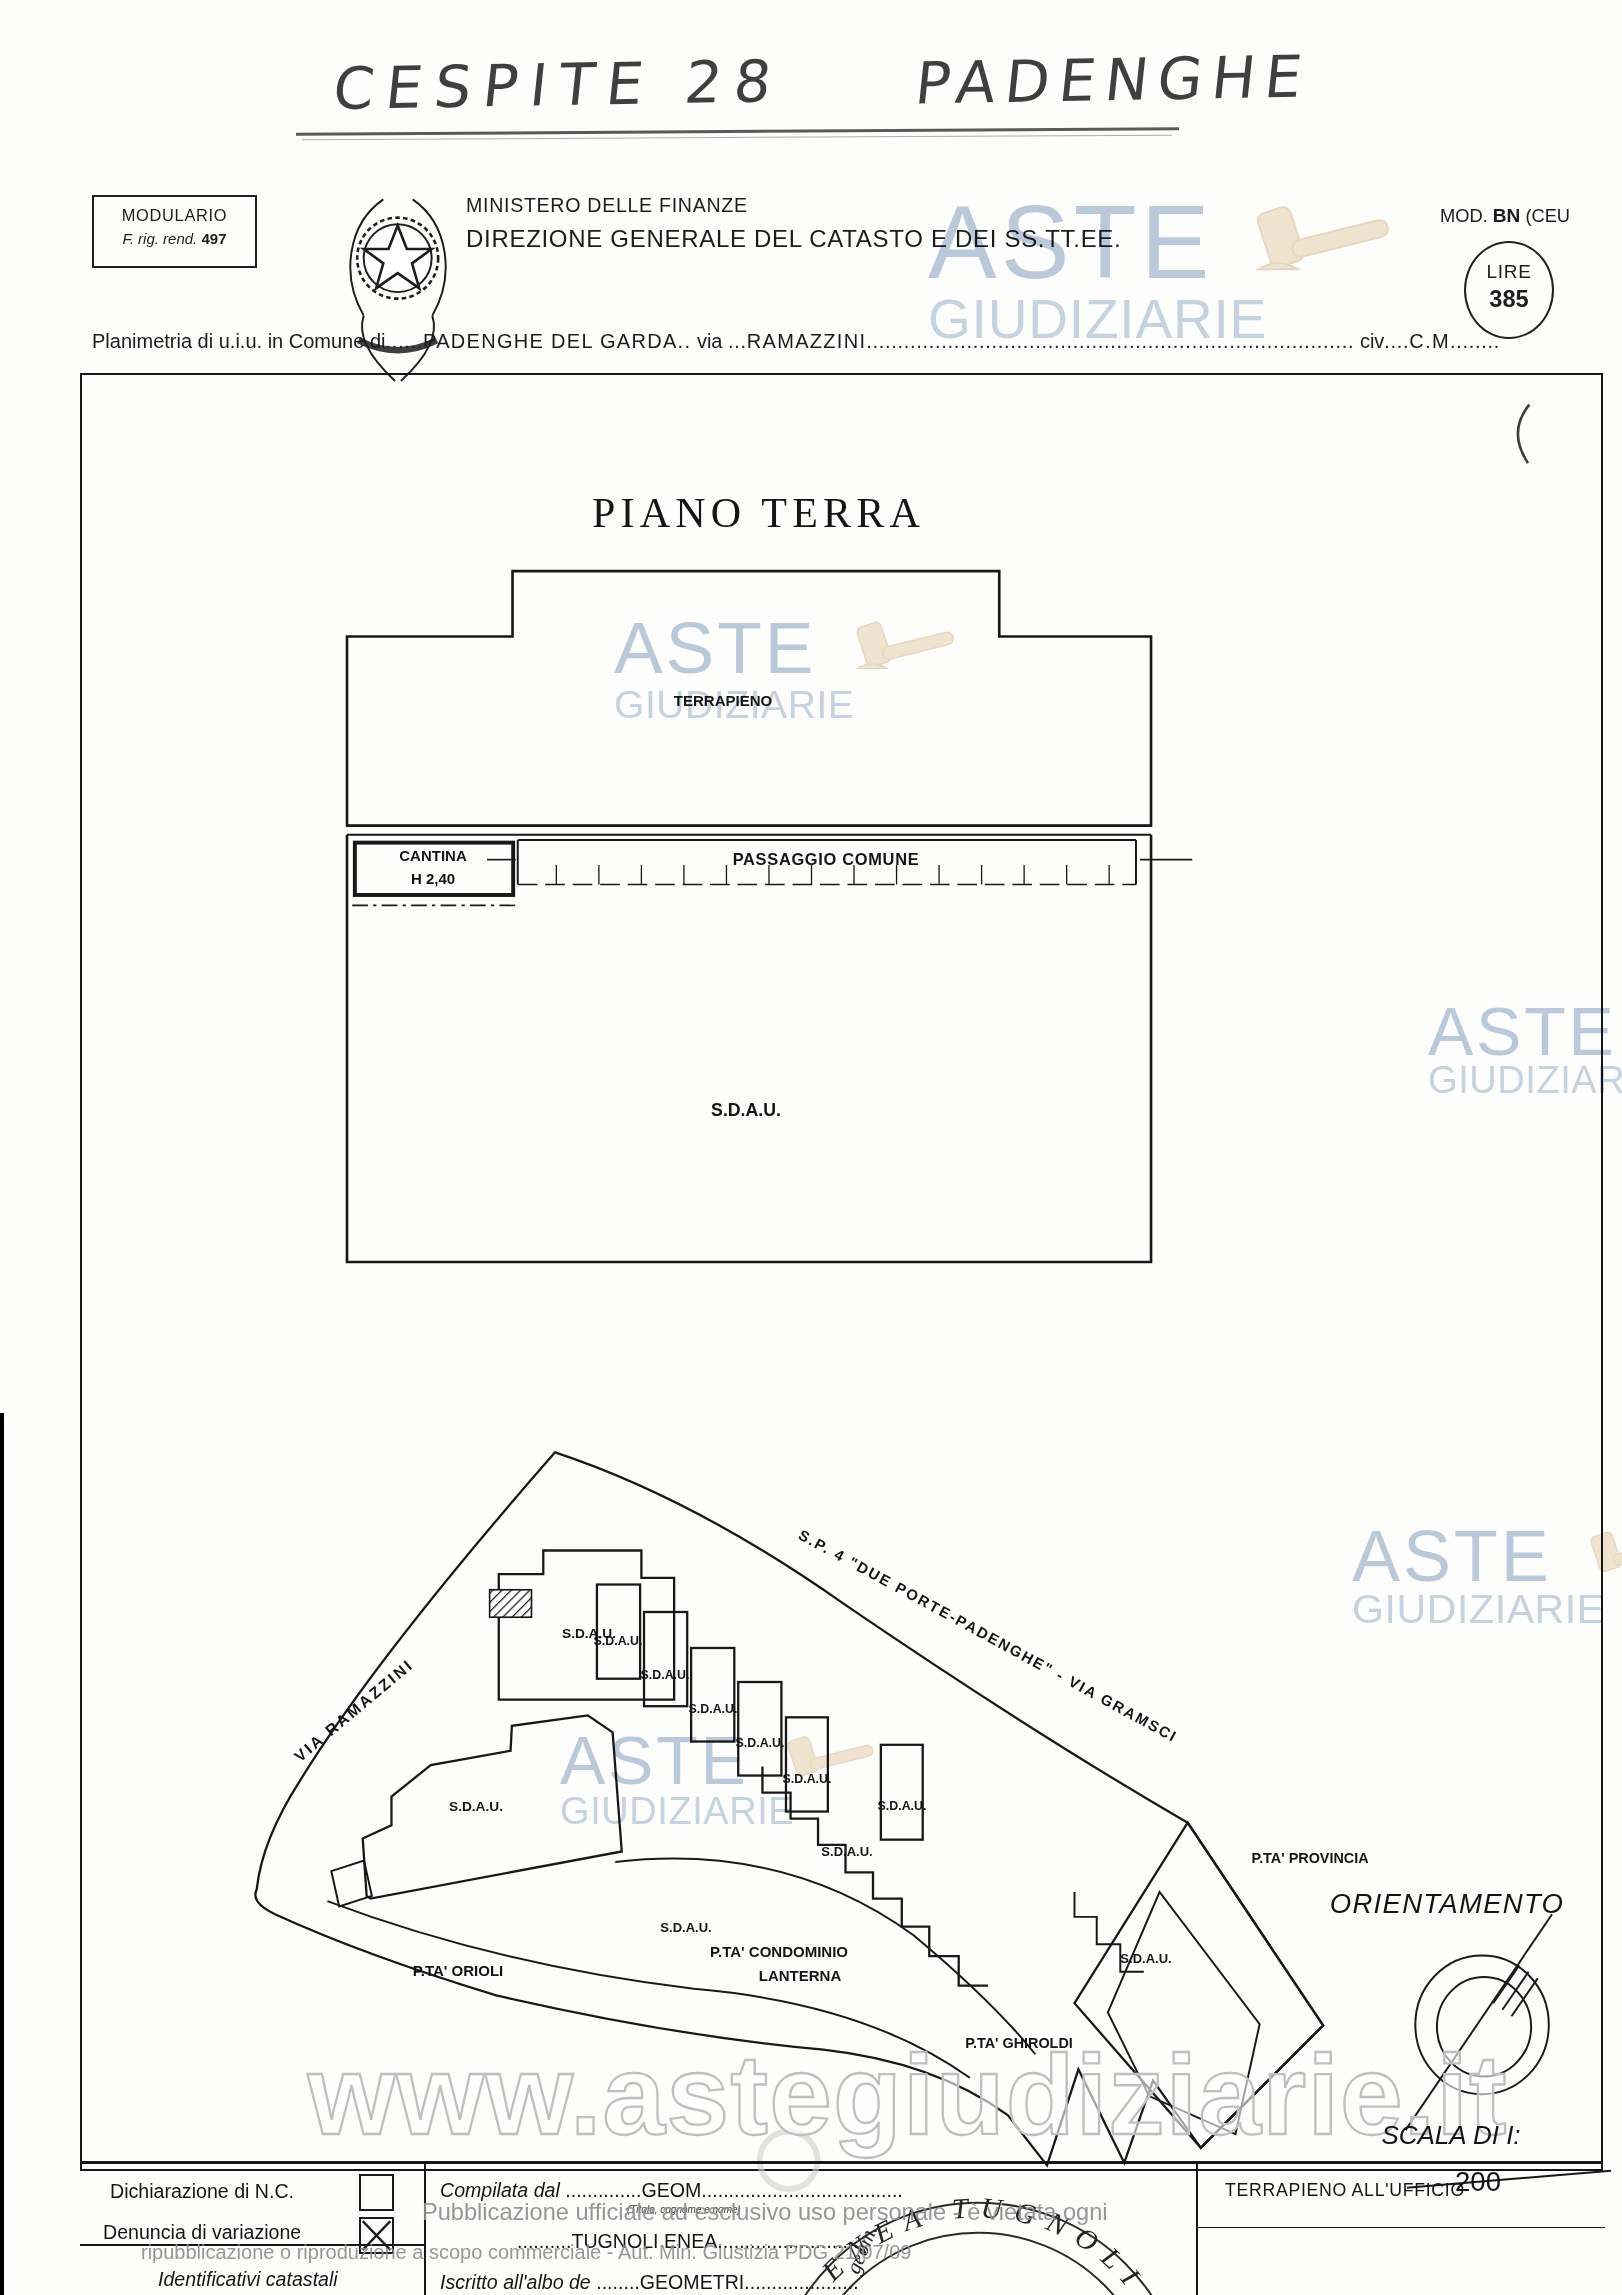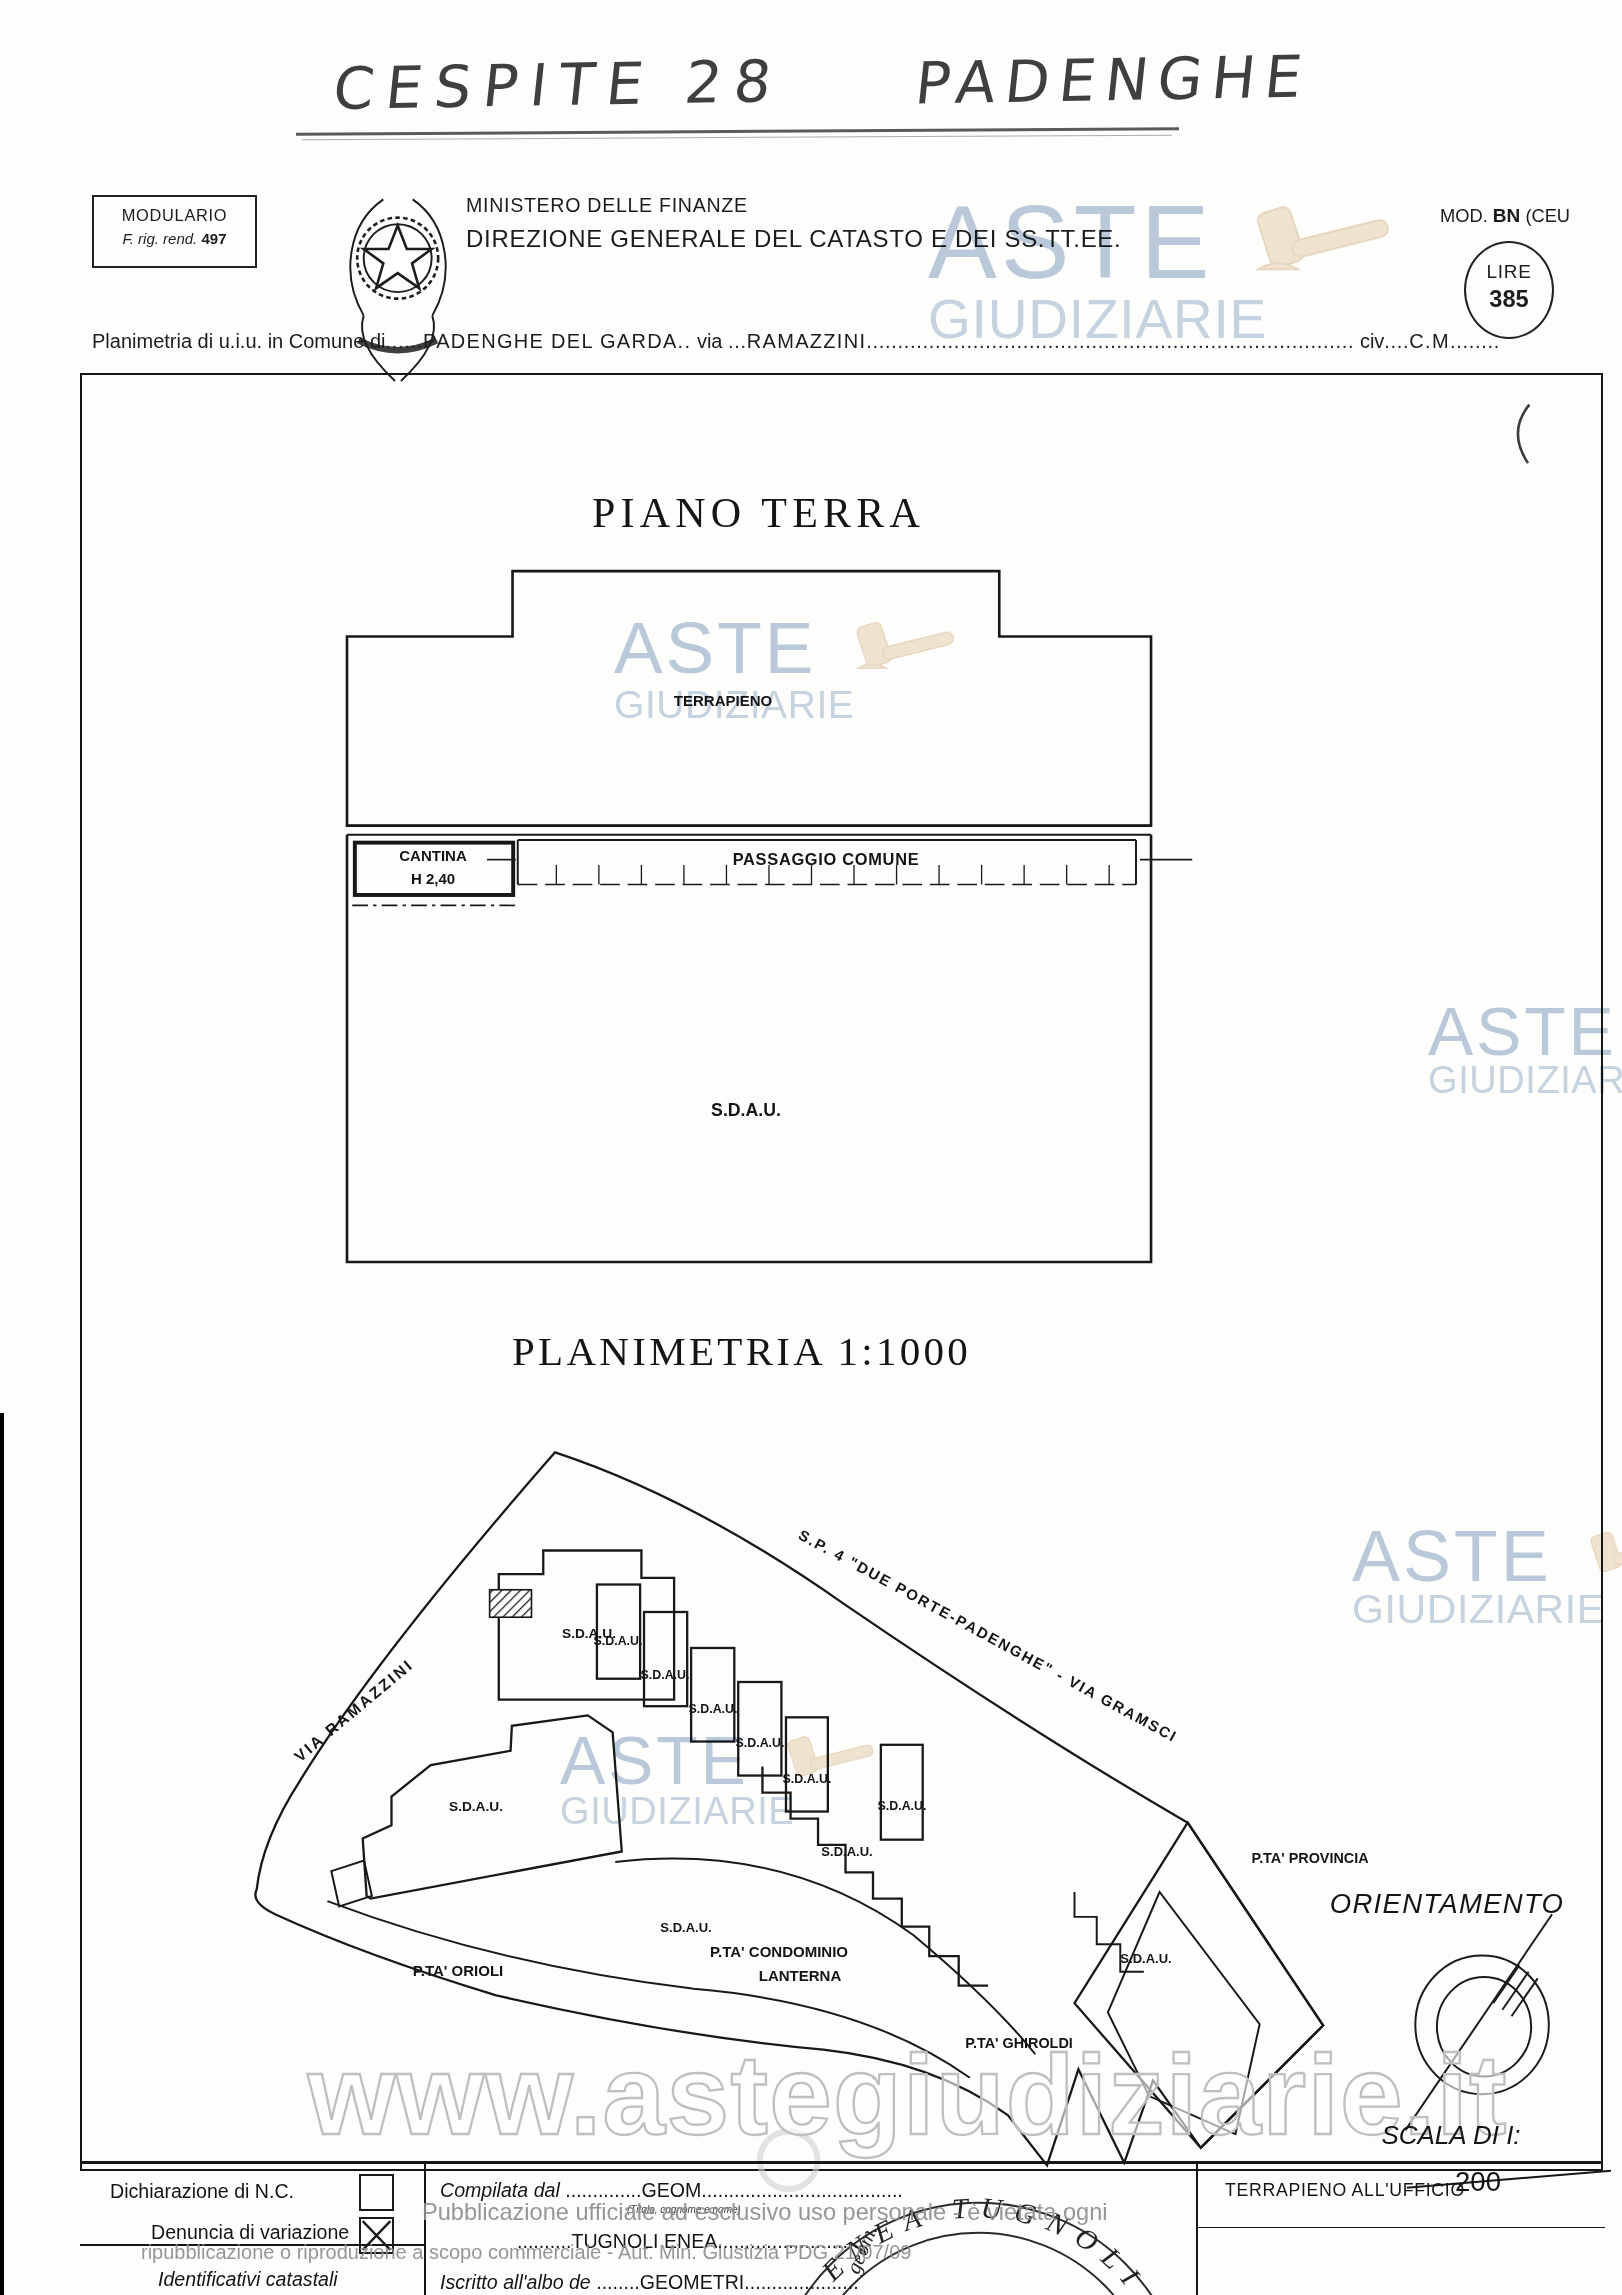--- a/index.html
+++ b/index.html
@@ -105,21 +105,20 @@
     <span>civ</span><span class="dots">....</span><span class="filled">C.M</span><span class="dots">........</span>
   </div>
 
   <div class="frame"></div>
 
   <svg class="abs" style="left:1502px;top:402px;" width="39" height="65" viewBox="0 0 60 100">
     <path d="M42,4 Q8,46 40,94" fill="none" stroke="#3c3c3c" stroke-width="4"></path>
   </svg>
 
   <div class="ptitle" style="left:592px;top:489px;font-size:42px;">PIANO TERRA</div>
-  <div class="ptitle" style="left:512px;top:1327px;font-size:41px;letter-spacing:3.3px;">PLANIMETRIA 1:1000</div>
 
   <svg class="abs" style="left:0;top:0;" width="1623" height="2295" viewBox="0 0 2480 3508">
     <defs>
       <pattern id="hatch" width="10" height="10" patternTransform="rotate(45)" patternUnits="userSpaceOnUse">
         <rect width="10" height="10" fill="#fff"></rect>
         <line x1="0" y1="0" x2="0" y2="10" stroke="#222" stroke-width="4"></line>
       </pattern>
       <path id="stampArc" d="M 1253,3516 A 295 295 0 0 1 1737,3516" fill="none"></path>
     </defs>
 
@@ -245,21 +244,21 @@
   <div class="plabel fital" style="left:1451px;top:2135px;font-size:26px;font-weight:normal;">SCALA DI I:</div>
   <div class="plabel" style="left:1478px;top:2182px;font-size:27.5px;font-weight:normal;">200</div>
 
   <div class="fline" style="left:80px;top:2161px;width:1523px;height:2.6px;"></div>
   <div class="fline" style="left:424px;top:2161px;width:2px;height:135px;"></div>
   <div class="fline" style="left:1196px;top:2161px;width:2px;height:135px;"></div>
   <div class="fline" style="left:80px;top:2244px;width:346px;height:2px;"></div>
   <div class="fline" style="left:1196px;top:2227px;width:409px;height:1.3px;"></div>
 
   <div class="ftext" style="left:110px;top:2180px;text-align:center;">Dichiarazione di N.C.</div>
-  <div class="ftext" style="left:103px;top:2221px;margin-left:48px;">Denuncia di  variazione</div>
+  <div class="ftext" style="left:103px;top:2221px;">Denuncia di  variazione</div>
   <div class="chk" style="left:359px;top:2174px;"></div>
   <div class="chk" style="left:359px;top:2217px;">
     <svg viewBox="0 0 54 56">
       <line x1="3" y1="3" x2="51" y2="53" stroke="#1a1a1a" stroke-width="4"></line>
       <line x1="51" y1="3" x2="3" y2="53" stroke="#1a1a1a" stroke-width="4"></line>
     </svg>
   </div>
   <div class="ftext fital" style="left:158px;top:2268px;">Identificativi catastali</div>
 
   <div class="ftext" style="left:440px;top:2179px;">

